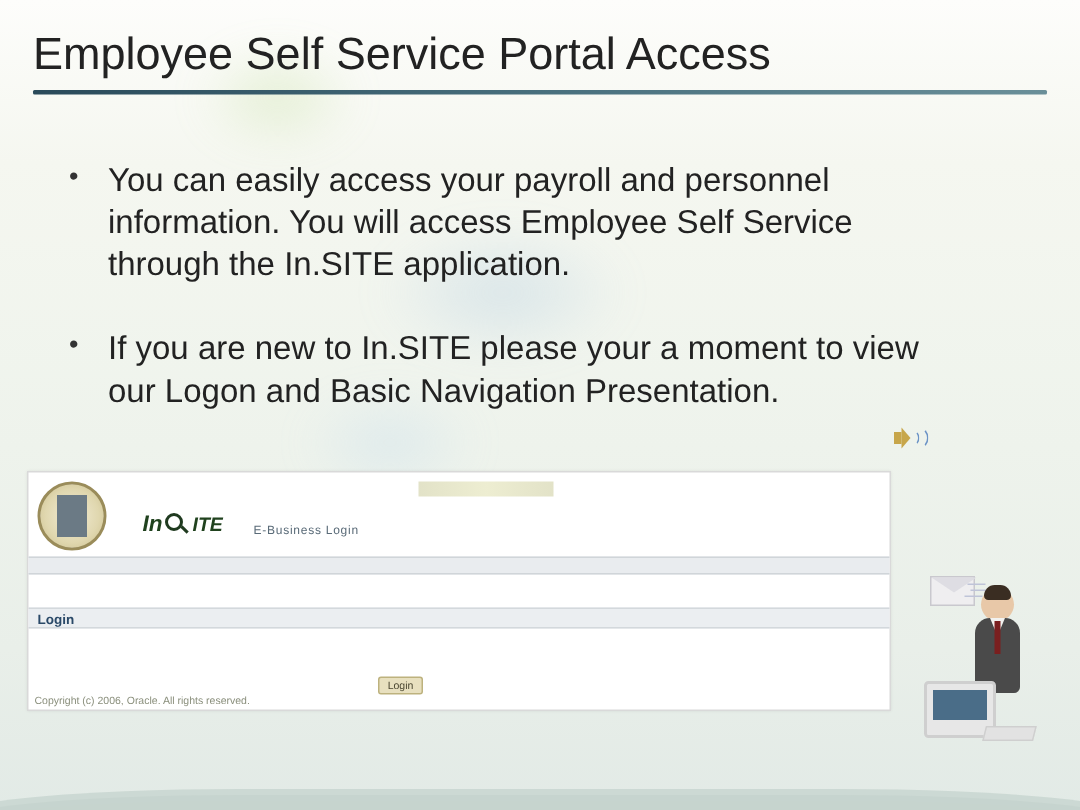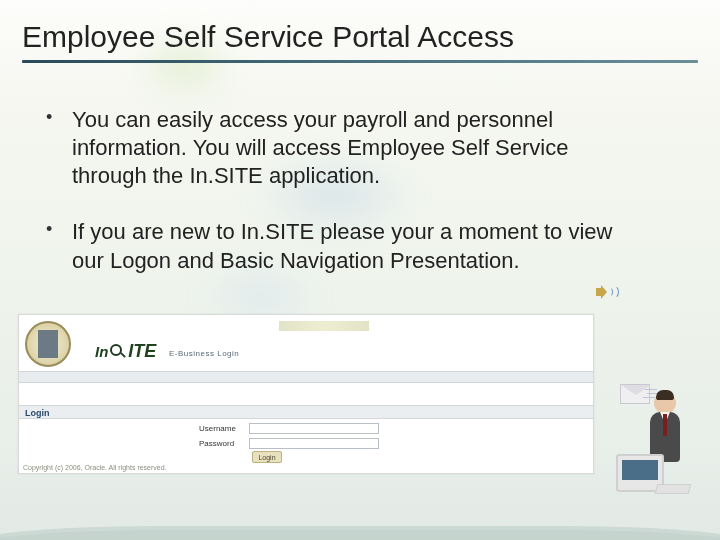--- a/index.html
+++ b/index.html
@@ -18,21 +18,21 @@
   .bullets { position: absolute; left: 46px; top: 106px; width: 590px; color: #222; font-size: 22px; line-height: 1.28; }
   .bullets li { list-style: none; position: relative; padding-left: 26px; margin-bottom: 28px; }
   .bullets li::before { content: "•"; position: absolute; left: 0; top: 0; font-size: 18px; color: #333; }
   .login-panel { position: absolute; left: 18px; top: 314px; width: 576px; height: 160px; background: #fff; border: 1px solid #d9d9d9; box-shadow: 0 0 2px rgba(0,0,0,.08); }
   .seal { position: absolute; left: 6px; top: 6px; width: 46px; height: 46px; border-radius: 50%; border: 2px solid #9a8c5a; background: radial-gradient(circle, #f2ecd6 0%, #e0d7af 60%, #c9bd8a 100%); display: flex; align-items: center; justify-content: center; }
   .seal-inner { width: 20px; height: 28px; background: #6b7a85; }
   .brand { position: absolute; left: 76px; top: 26px; font-weight: 800; font-size: 15px; color: #20421e; font-style: italic; display: flex; align-items: center; gap: 2px; }
   .brand .mag { position: relative; display: inline-block; width: 16px; height: 16px; }
   .brand .mag .ring { position: absolute; width: 12px; height: 12px; border: 2px solid #1f3a1f; border-radius: 50%; }
   .brand .mag .handle { position: absolute; left: 10px; top: 10px; width: 6px; height: 2px; background: #1f3a1f; transform: rotate(45deg); }
-  .brand .big { font-size: 18px; }
+  .brand .big { font-size: 13px; }
   .brand-sub { position: absolute; left: 150px; top: 34px; font-size: 8px; color: #5a6b78; letter-spacing: 0.5px; }
   .smudge { position: absolute; left: 260px; top: 6px; width: 90px; height: 10px; background: linear-gradient(90deg, #d6d6b0, #e6e6be, #d6d6b0); opacity: .7; }
   .tabbar { position: absolute; left: 0; right: 0; top: 56px; height: 12px; background: #e9ecef; border-top: 1px solid #d0d5d9; border-bottom: 1px solid #d0d5d9; }
   .login-strip { position: absolute; left: 0; right: 0; top: 90px; height: 14px; background: #ebeef1; border-top: 1px solid #d3d8dc; border-bottom: 1px solid #d3d8dc; padding-left: 6px; font-size: 9px; color: #2a4968; line-height: 14px; font-weight: 700; }
   .fields { position: absolute; left: 180px; top: 108px; font-size: 8px; color: #333; }
   .field-row { display: flex; align-items: center; gap: 6px; margin-bottom: 4px; }
   .field-row .lbl { width: 44px; text-align: left; }
   .field-row input { width: 130px; height: 11px; border: 1px solid #b8bfc6; background: #fff; font-size: 8px; padding: 0 2px; }
   .login-btn { position: absolute; left: 233px; top: 136px; width: 30px; height: 12px; background: #e8e0bf; border: 1px solid #bdb27e; font-size: 7px; color: #4a4630; display: flex; align-items: center; justify-content: center; border-radius: 2px; cursor: pointer; }
   .copyright { position: absolute; left: 4px; bottom: 2px; font-size: 7px; color: #8a8f7c; }
@@ -95,30 +95,20 @@
       <span class="mag">
           <span class="ring"></span>
           <span class="handle"></span>
         </span>
       <span class="big">ITE</span>
     </div>
     <div class="brand-sub">E-Business Login</div>
     <div class="smudge"></div>
     <div class="tabbar"></div>
     <div class="login-strip">Login</div>
-    <div class="fields">
-      <div class="field-row">
-        <span class="lbl">Username</span>
-        <input type="text" style="">
-      </div>
-      <div class="field-row">
-        <span class="lbl">Password</span>
-        <input type="password" style="">
-      </div>
-    </div>
     <div class="login-btn">Login</div>
     <div class="copyright">Copyright (c) 2006, Oracle. All rights reserved.</div>
   </div>
 
   <div class="clip">
     <div class="envelope">
         <div class="motion"></div>
       </div>
     <div class="person">
       <div class="head">

